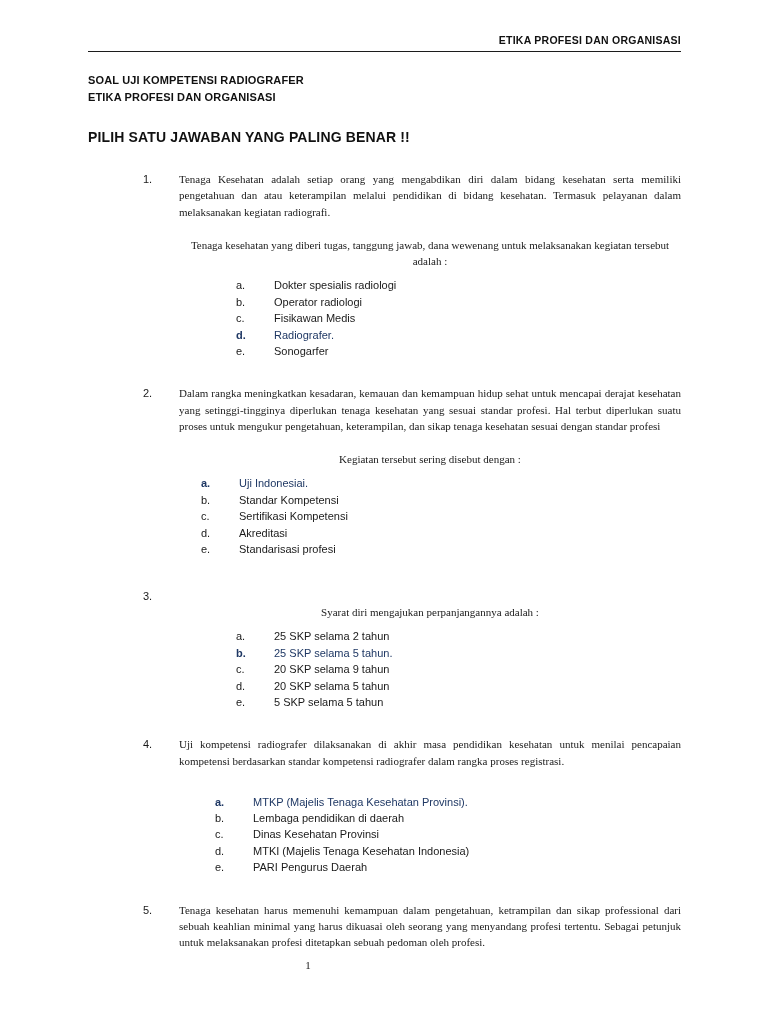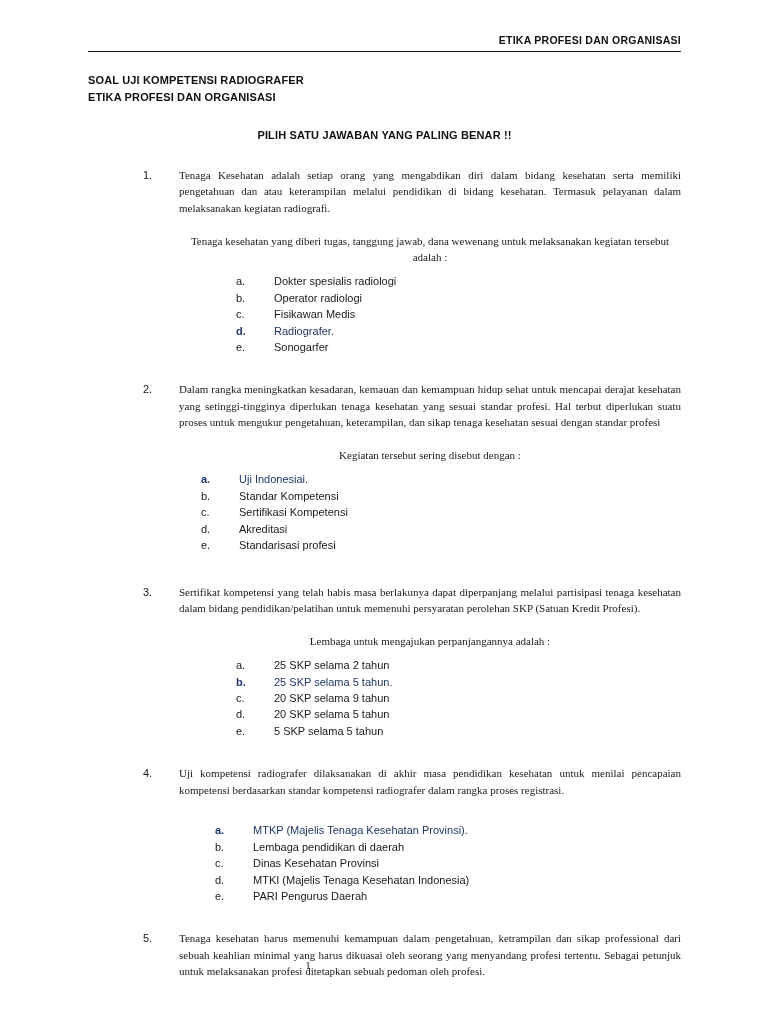--- a/index.html
+++ b/index.html
@@ -55,25 +55,24 @@
   .doc-title {
     font-size: 11px;
     font-weight: bold;
     line-height: 16.5px;
     letter-spacing: 0.15px;
     color: #111111;
   }
 
   .instruction {
     margin-top: 24px;
-    font-size: 11px;
+    font-size: 14px;
     font-weight: bold;
     letter-spacing: 0.15px;
     color: #111111;
-    text-align: center;
   }
 
   
   .question {
     display: flex;
     align-items: flex-start;
   }
   .q-num {
     width: 36px;
     flex: 0 0 36px;
@@ -231,23 +230,22 @@
               <li>
                 <span class="opt-letter">e.</span>
                 <span class="opt-text"><span>Standarisasi profesi</span></span>
               </li>
             </ol>
           </div>
         </div>
         <div class="question" style="margin-top: 30px;">
           <div class="q-num">3.</div>
           <div class="q-body">
-            <p class="para">Sertifikat kompetensi yang telah habis masa berlakunya dapat diperpanjang melalui partisipasi tenaga kesehatan dalam bidang pendidikan/pelatihan untuk memenuhi persyaratan perolehan SKP (Satuan Kredit Profesi).</p>
             <div class="gap"></div>
-            <p class="para last-left">Lembaga untuk mengajukan perpanjangannya adalah :</p>
+            <p class="para last-left">Syarat diri mengajukan perpanjangannya adalah :</p>
             <div class="gap-half"></div>
             <ol class="options indent-deep">
               <li>
                 <span class="opt-letter">a.</span>
                 <span class="opt-text"><span>25 SKP selama 2 tahun</span></span>
               </li>
               <li>
                 <span class="opt-letter answer-letter">b.</span>
                 <span class="opt-text"><span class="answer">25 SKP selama 5 tahun</span><span class="answer-tail">.</span></span>
               </li>

